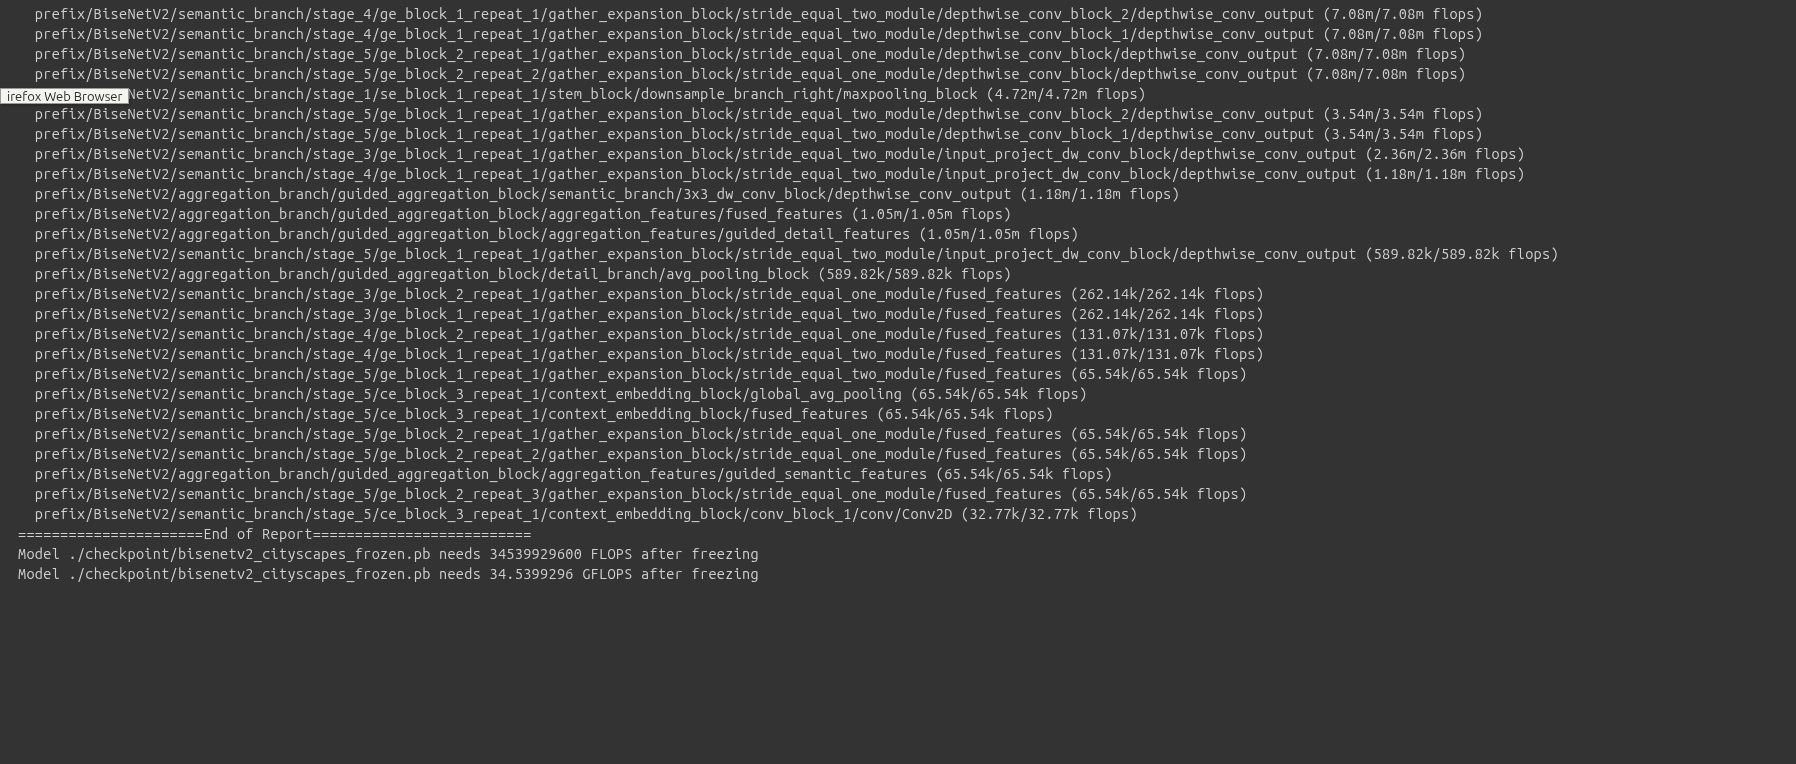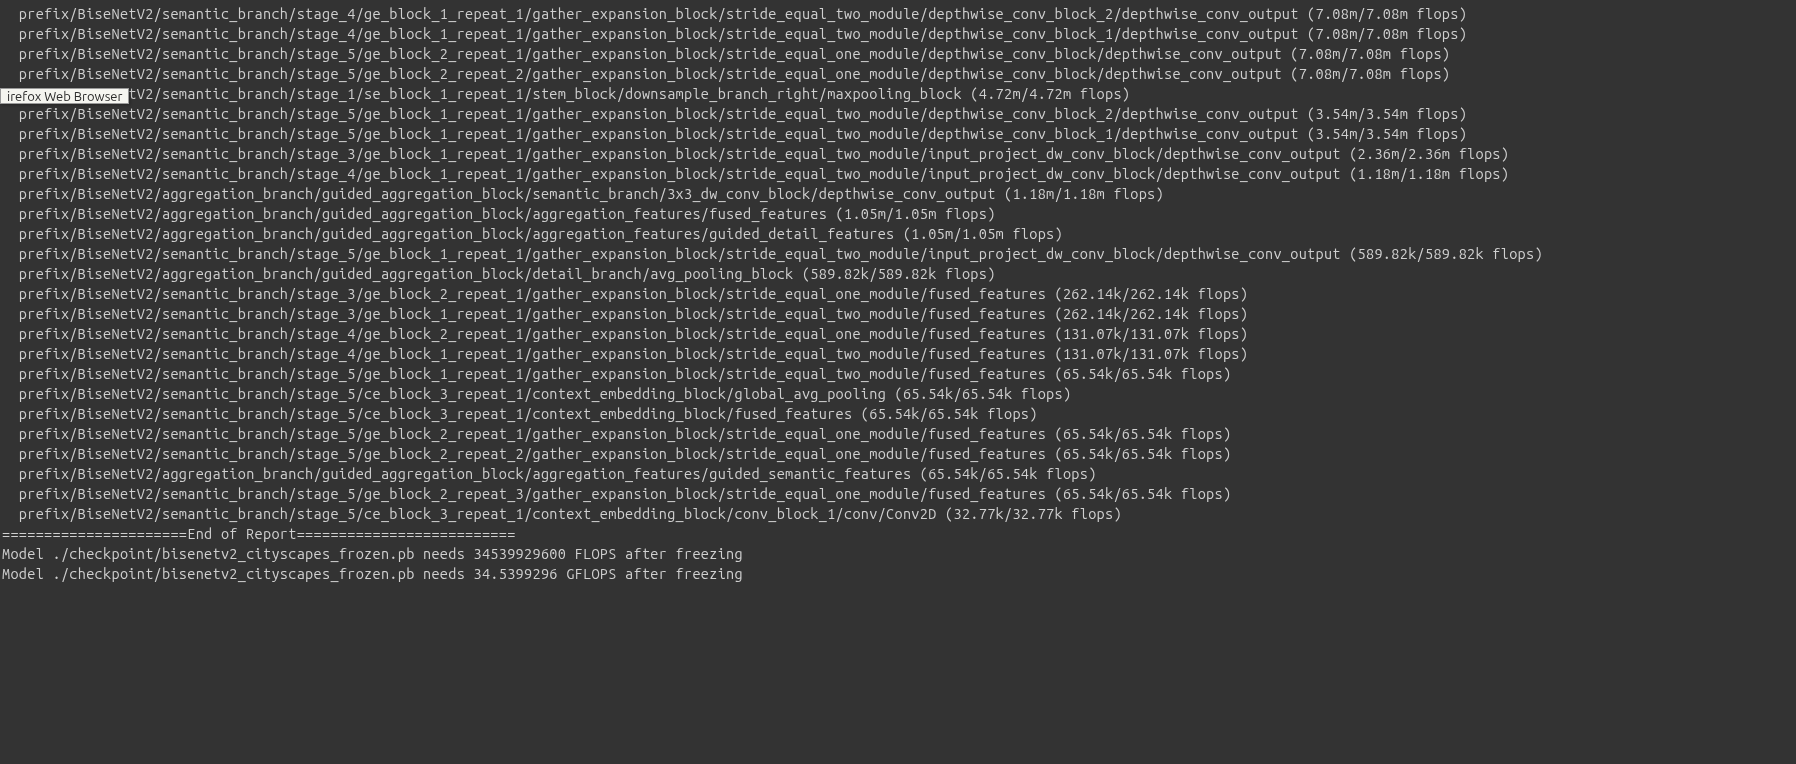--- a/index.html
+++ b/index.html
@@ -13,20 +13,21 @@
     color: #d0d0d0;
     overflow: hidden;
     position: relative;
   }
   .terminal {
     padding: 4px 2px;
     white-space: pre-wrap;
     word-break: break-all;
     line-height: 20px;
     letter-spacing: 0.3px;
+    margin-left: 16px;
   }
   .line {
     display: block;
   }
   .tooltip {
     position: absolute;
     top: 88px;
     left: 0;
     background: #f5f5f0;
     color: #2b2b2b;

